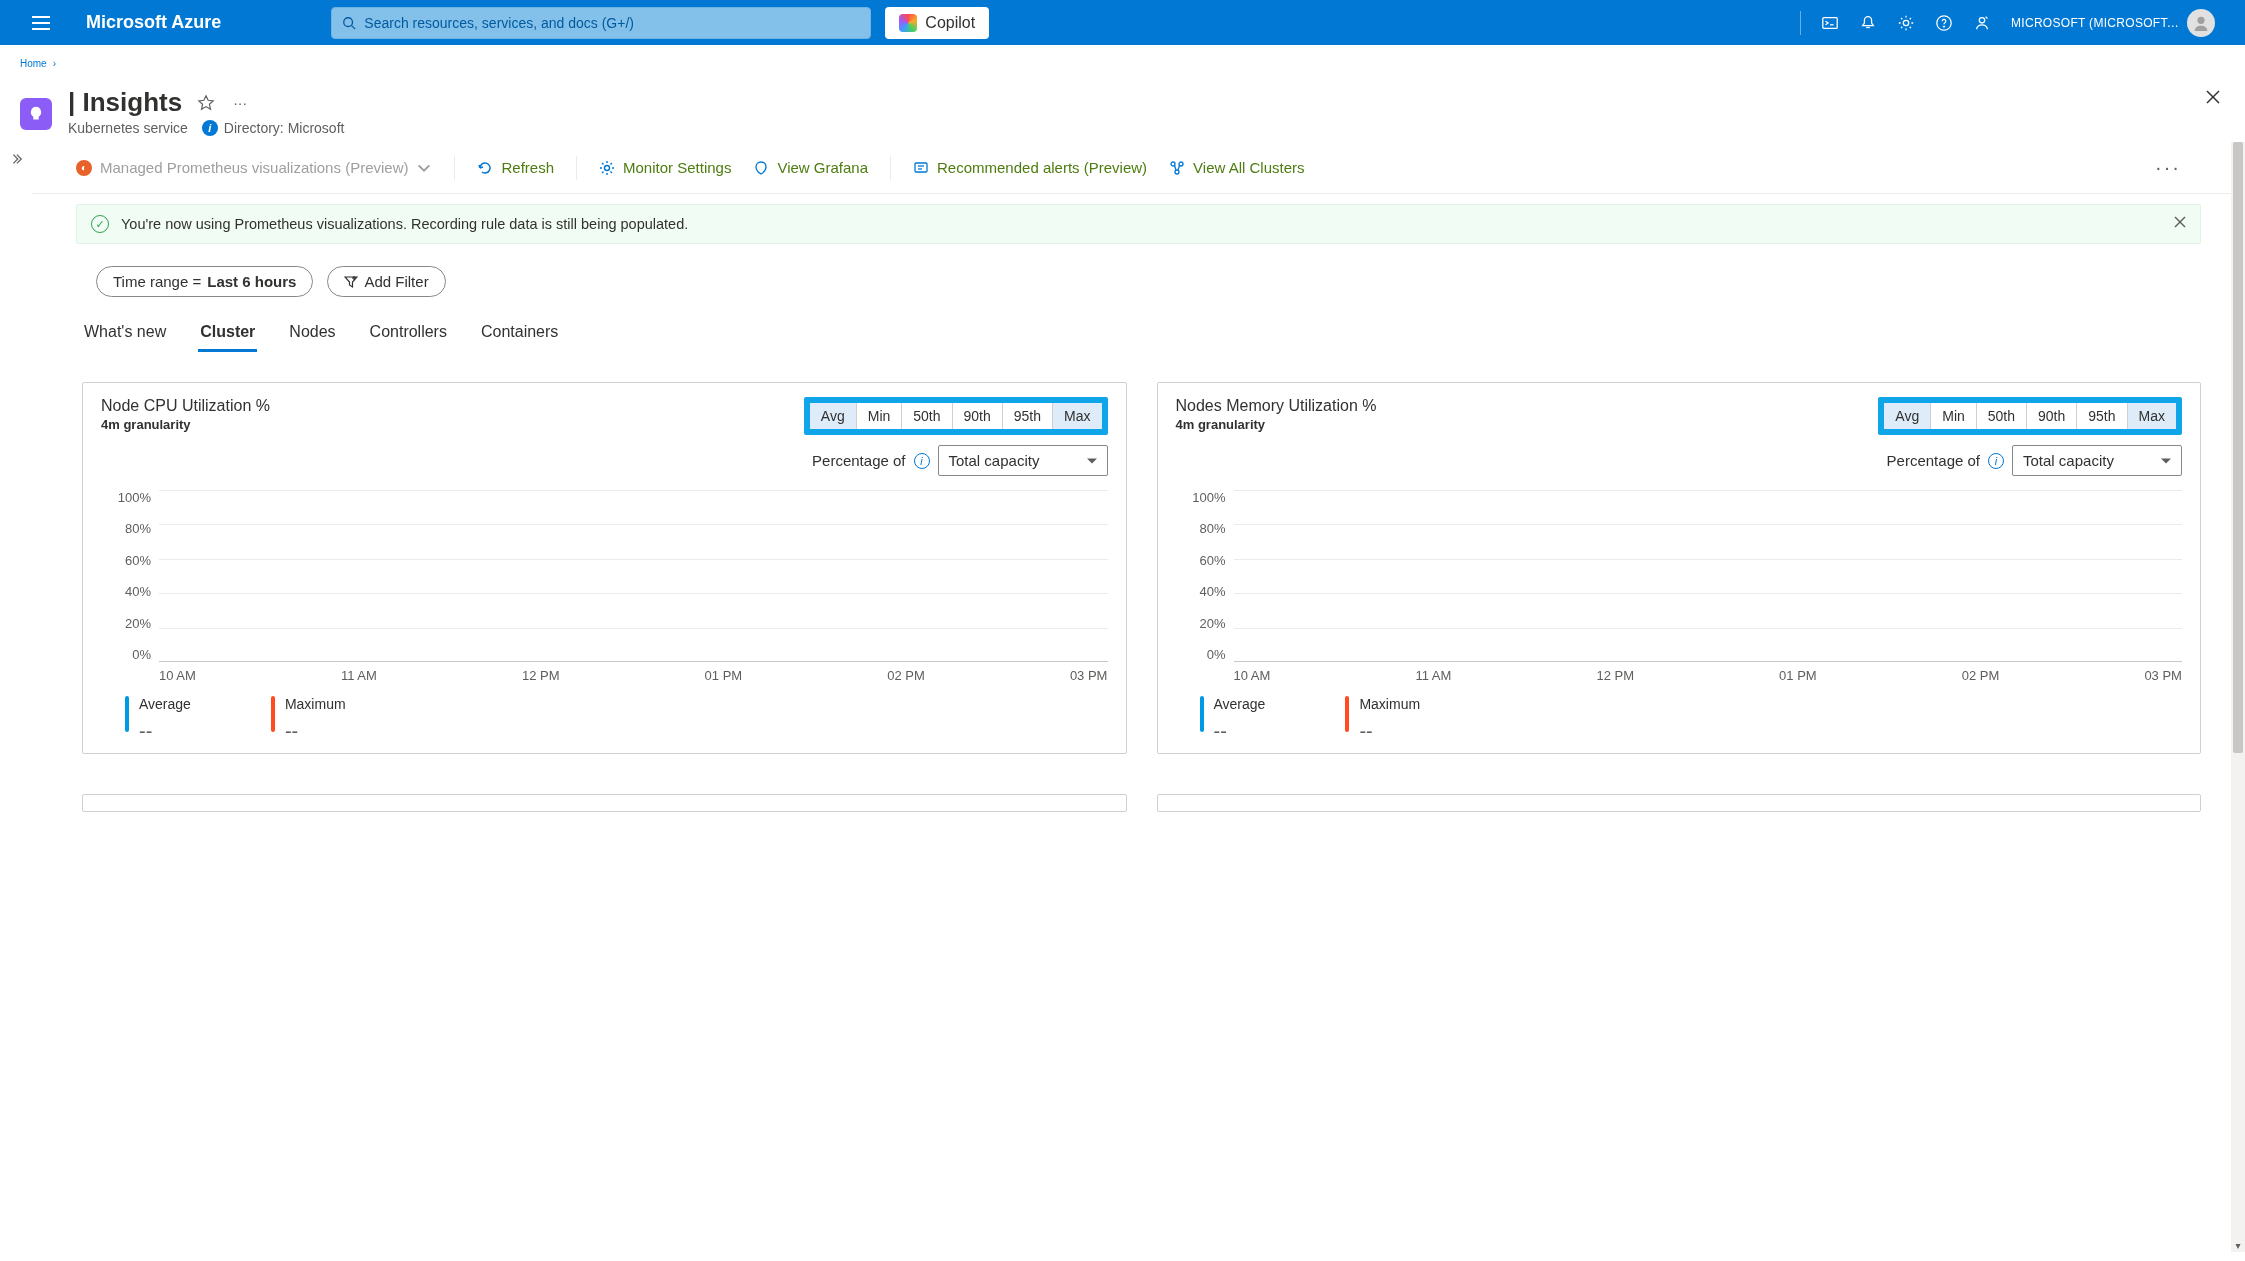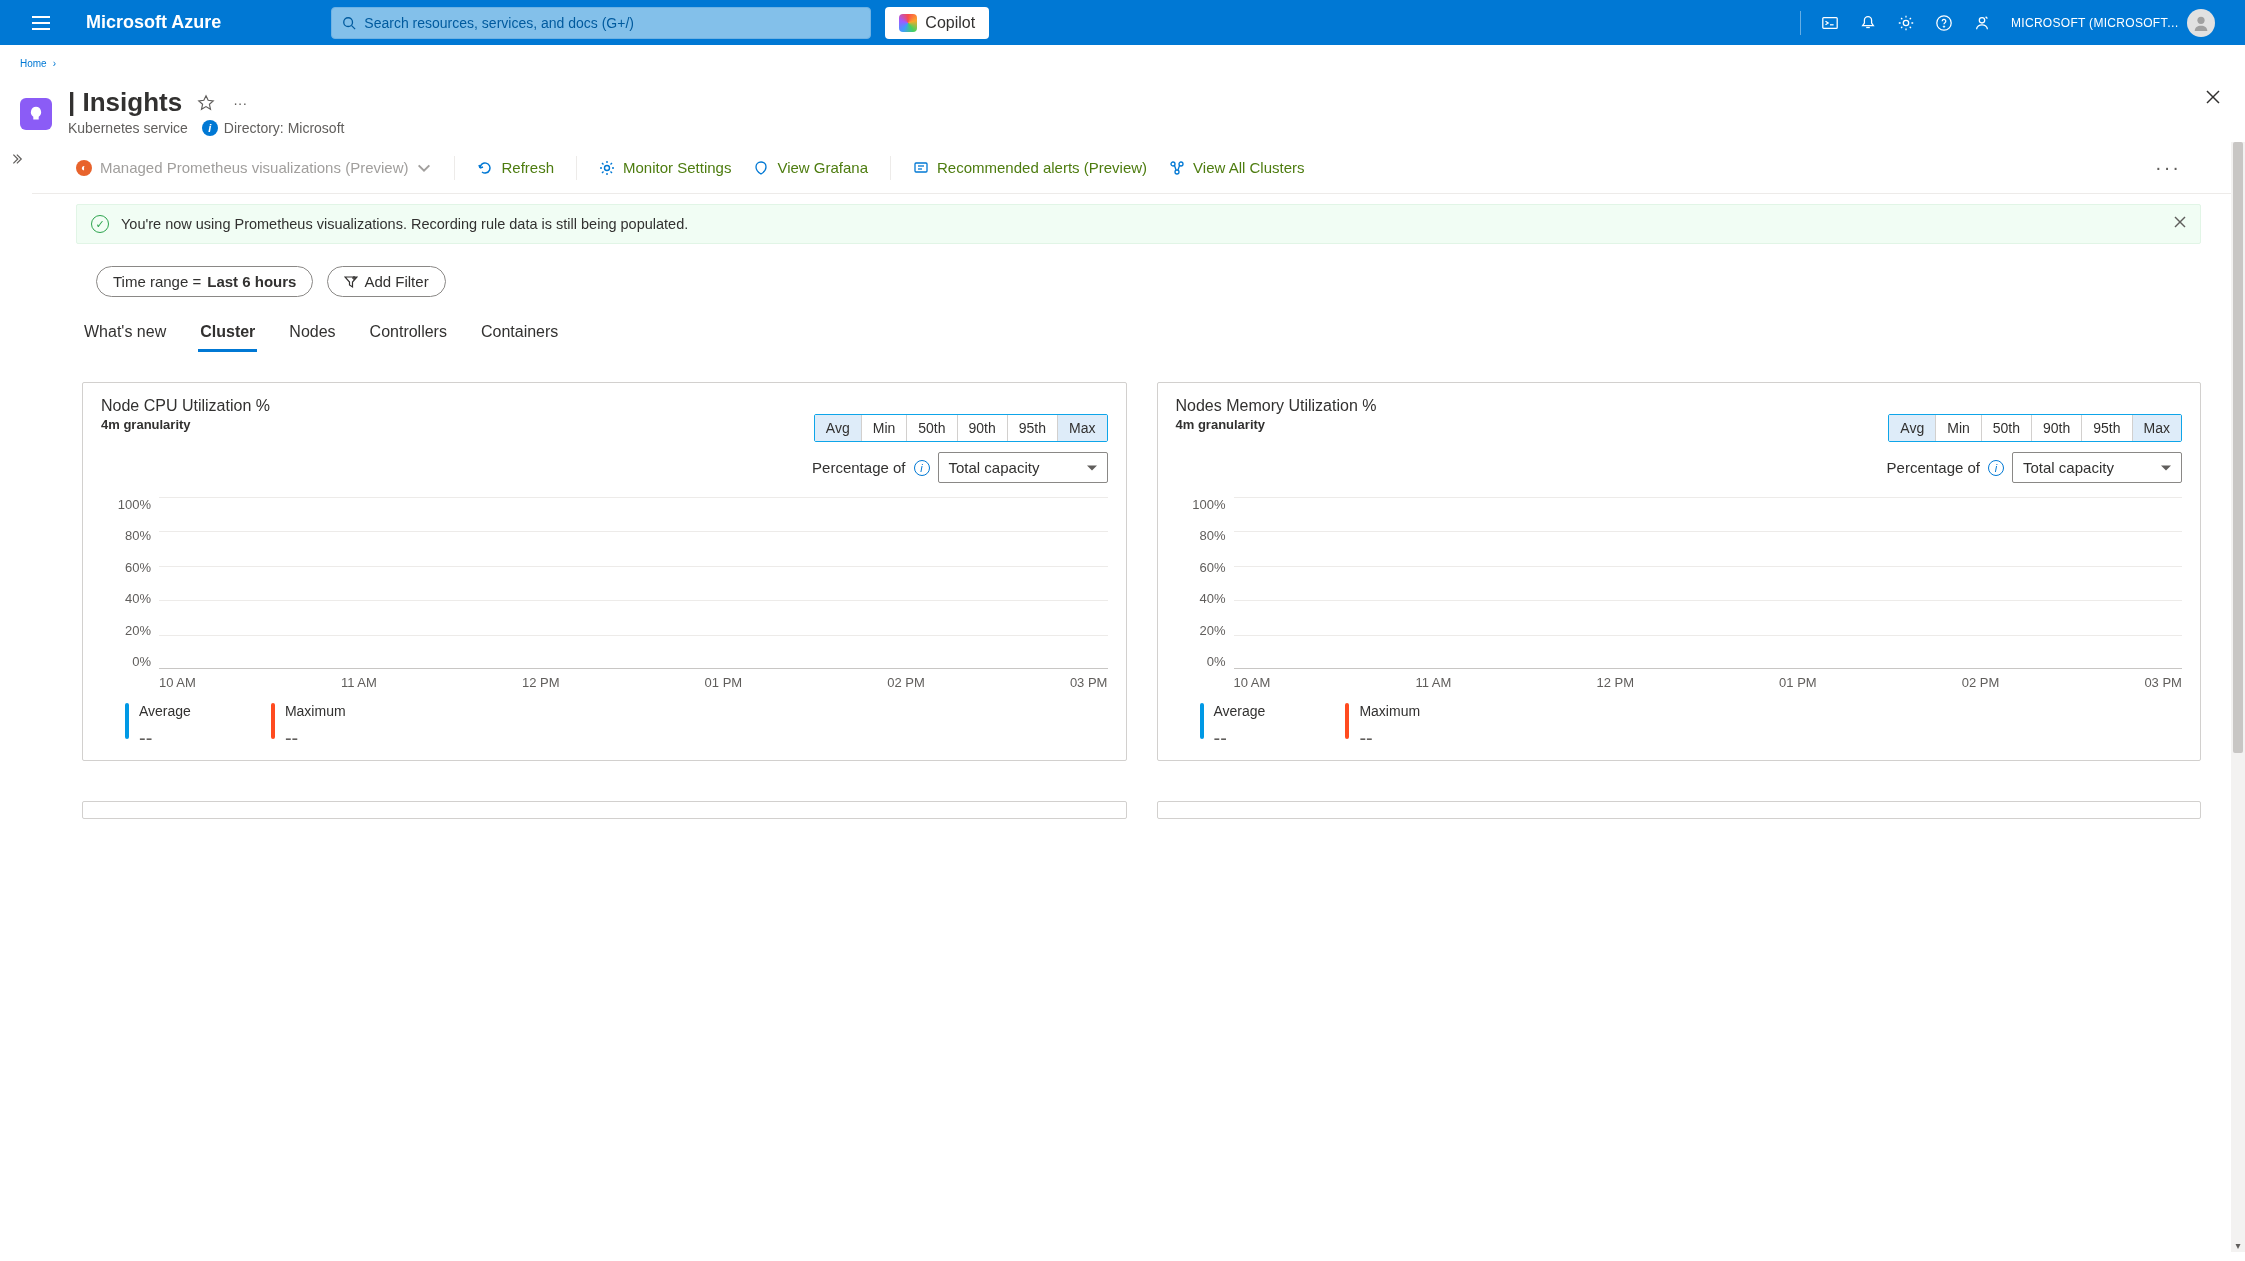--- a/index.html
+++ b/index.html
@@ -216,21 +216,21 @@
   }
   .card {
     flex:1; border:1px solid #d2d0ce; border-radius:2px;
     padding:14px 18px 10px 18px;
     position:relative;
   }
   .card-head { display:flex; justify-content:space-between; align-items:flex-start;}
   .card-title { font-size:16px; }
   .card-sub { font-size:13px; color:#323130; font-weight:600; margin-top:2px;}
   .seg {
-    display:flex; border:1px solid #0ea5e9; border-radius:2px; overflow:hidden;margin-top:17px;
+    display:flex; border:6px solid #0ea5e9; border-radius:2px; overflow:hidden;
   }
   .seg span {
     padding:5px 11px; font-size:14px; border-right:1px solid #d2d0ce; cursor:pointer;
   }
   .seg span:last-child{border-right:none;}
   .seg span.on { background:#deecf9; }
   .percent-row {
     display:flex; justify-content:flex-end; align-items:center; gap:8px; margin-top:10px;
   }
   .percent-row .lbl { font-size:15px;}

